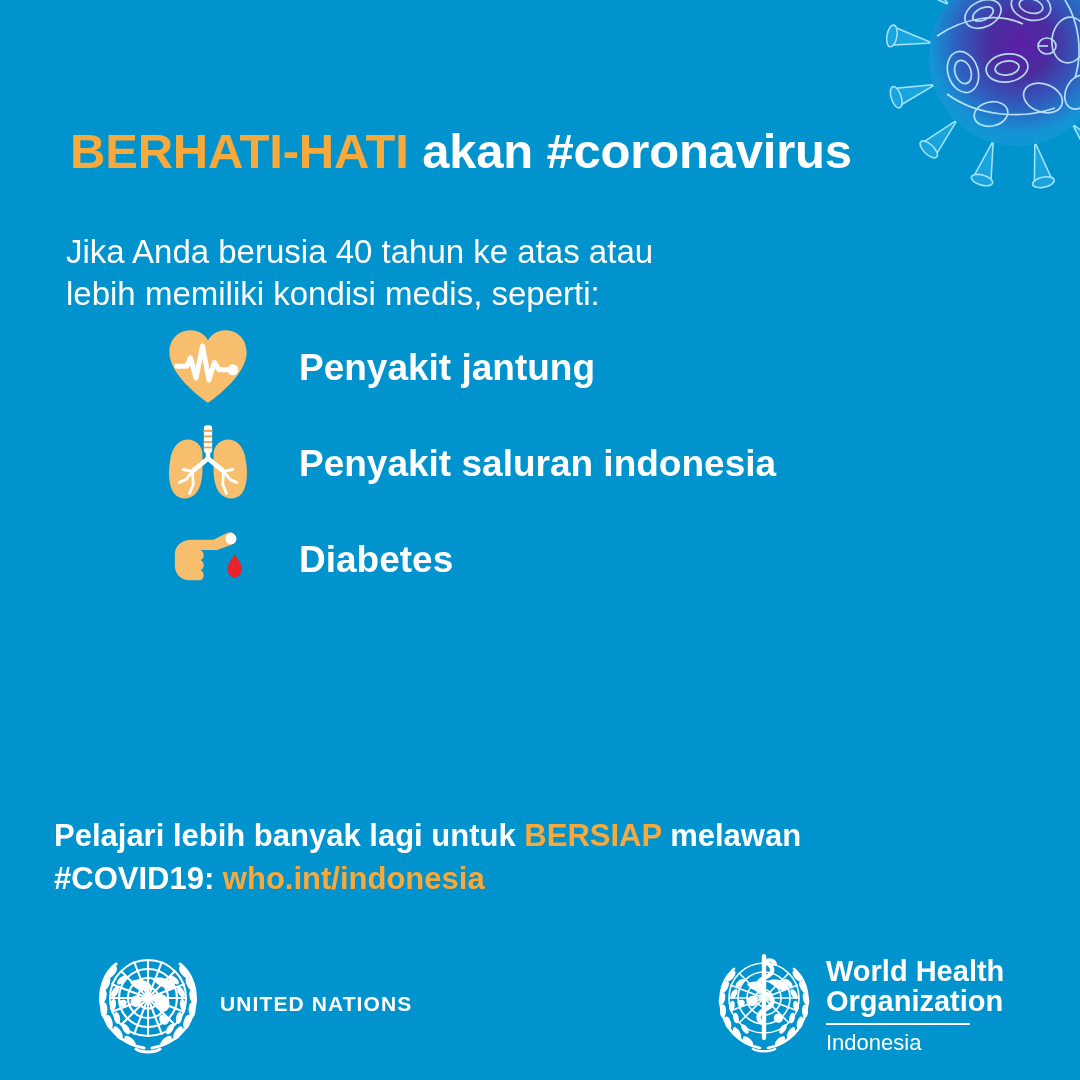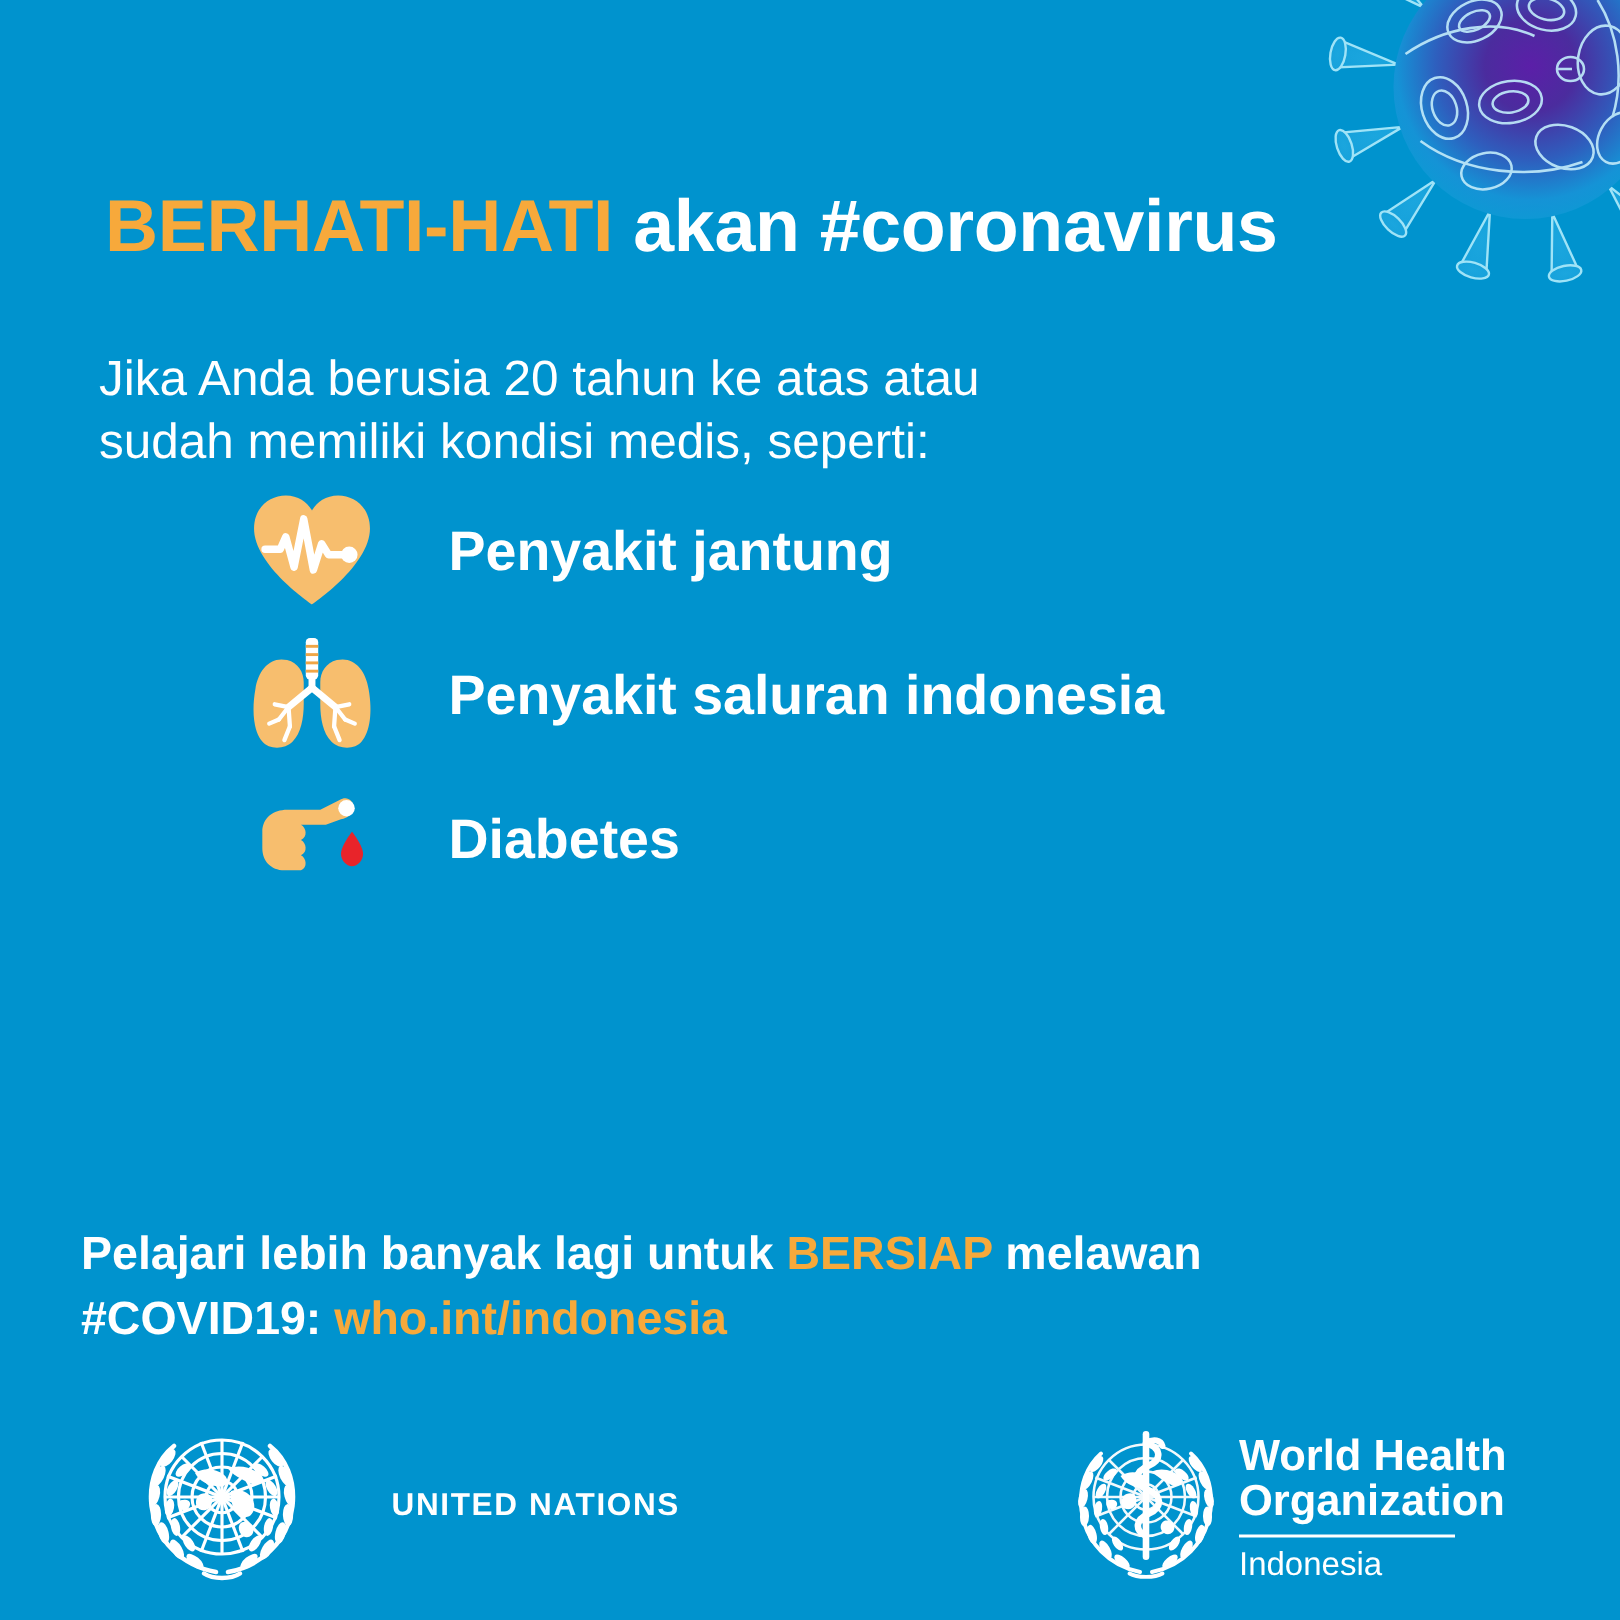--- a/index.html
+++ b/index.html
@@ -112,21 +112,20 @@
   #cta .ln { display: block; white-space: nowrap; }
   .cta-accent { color: #f7a93b; }
 
   
   #un-logo-block {
     position: absolute;
     left: 92px;
     top: 952px;
     display: flex;
     align-items: center;
-    gap: 41px;
   }
   #un-logo-block .logo-mark { width: 112px; height: 104px; }
   #un-wordmark {
     margin-left: 16px;
     color: #ffffff;
     font-size: 21px;
     font-weight: bold;
     letter-spacing: 1.1px;
     white-space: nowrap;
   }
@@ -230,22 +229,22 @@
           <path d="M-70,36 C-40,58 4,62 38,50"></path>
           <path d="M48,-58 C62,-36 66,-6 58,20"></path>
         </g>
       </g>
     </svg>
   </div>
 
   <h1 id="headline"><span class="hl-accent">BERHATI-HATI</span><span class="hl-white"> akan #coronavirus</span></h1>
 
   <p id="intro">
-    <span class="ln">Jika Anda berusia 20 tahun ke atas atau</span>
-    <span class="ln">sudah memiliki kondisi medis, seperti:</span>
+    <span class="ln">Jika Anda berusia 40 tahun ke atas atau</span>
+    <span class="ln">lebih memiliki kondisi medis, seperti:</span>
   </p>
 
   <div id="condition-list">
 
     <div class="condition-row">
       <span class="cond-icon">
         <svg viewBox="0 0 100 100" width="92" height="92" aria-hidden="true">
           <path d="M50,88 C50,88 8,60 8,33 C8,18 19,9 31,9 C40,9 47,14 50,20 C53,14 60,9 69,9 C81,9 92,18 92,33 C92,60 50,88 50,88 Z" fill="#F7BE6E"></path>
           <path d="M16,48 L27,48 L31,39 L37,61 L44,26 L51,63 L57,44 L62,52 L72,52" fill="none" stroke="#FFFFFF" stroke-width="5.4" stroke-linecap="round" stroke-linejoin="round"></path>
           <circle cx="77" cy="52" r="6" fill="#FFFFFF"></circle>

